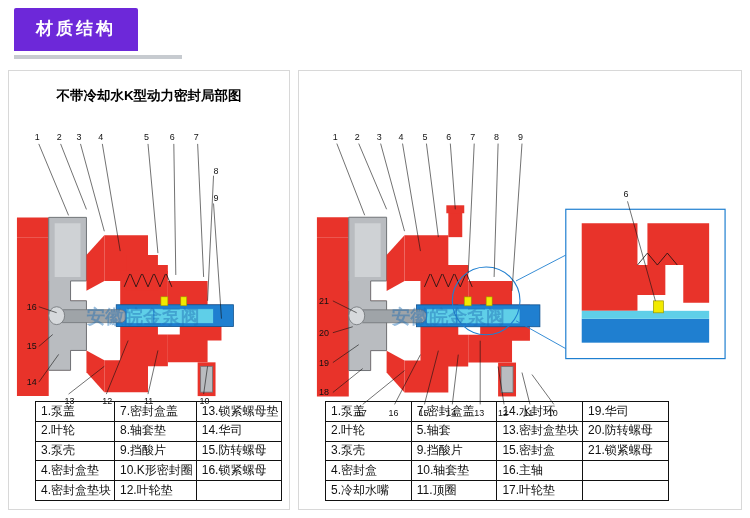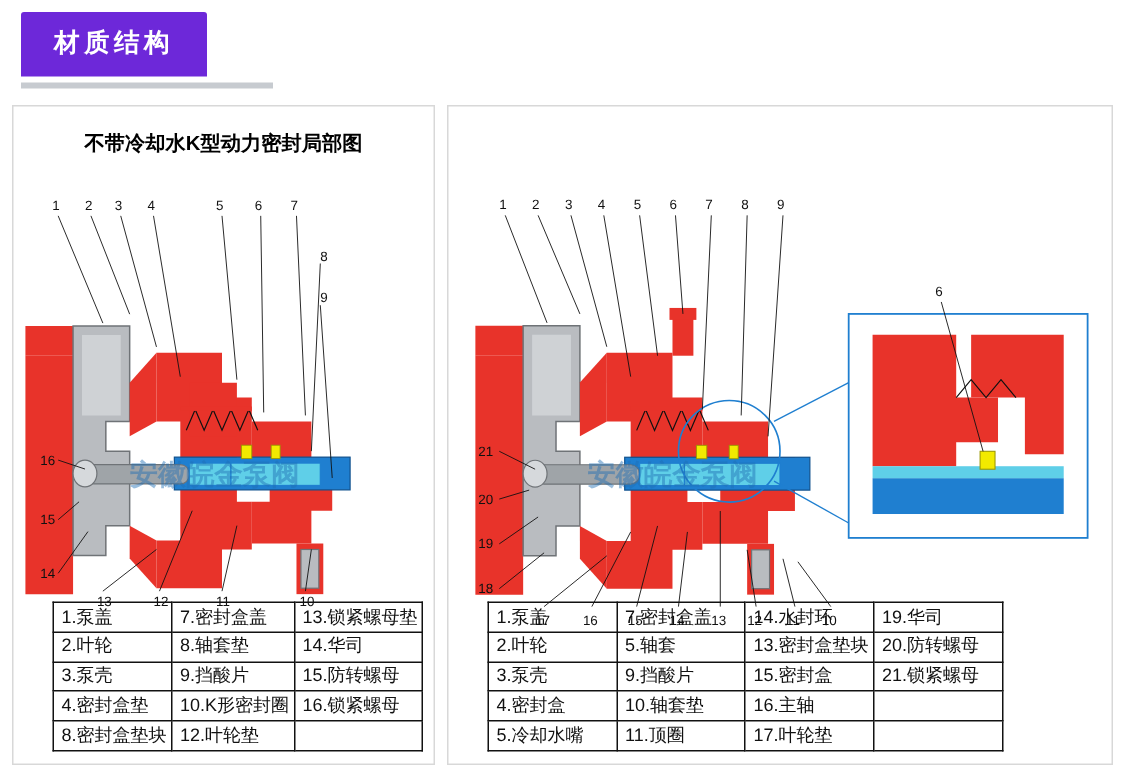--- a/index.html
+++ b/index.html
@@ -168,21 +168,21 @@
           <td>3.泵壳</td>
           <td>9.挡酸片</td>
           <td>15.防转螺母</td>
         </tr>
       <tr>
           <td>4.密封盒垫</td>
           <td>10.K形密封圈</td>
           <td>16.锁紧螺母</td>
         </tr>
       <tr>
-          <td>8.密封盒垫块</td>
+          <td>4.密封盒垫块</td>
           <td>12.叶轮垫</td>
           <td></td>
         </tr>
     </tbody>
   </table>
 </div>
 
 <div class="panel" id="panel-right">
 
   <div class="fig">

